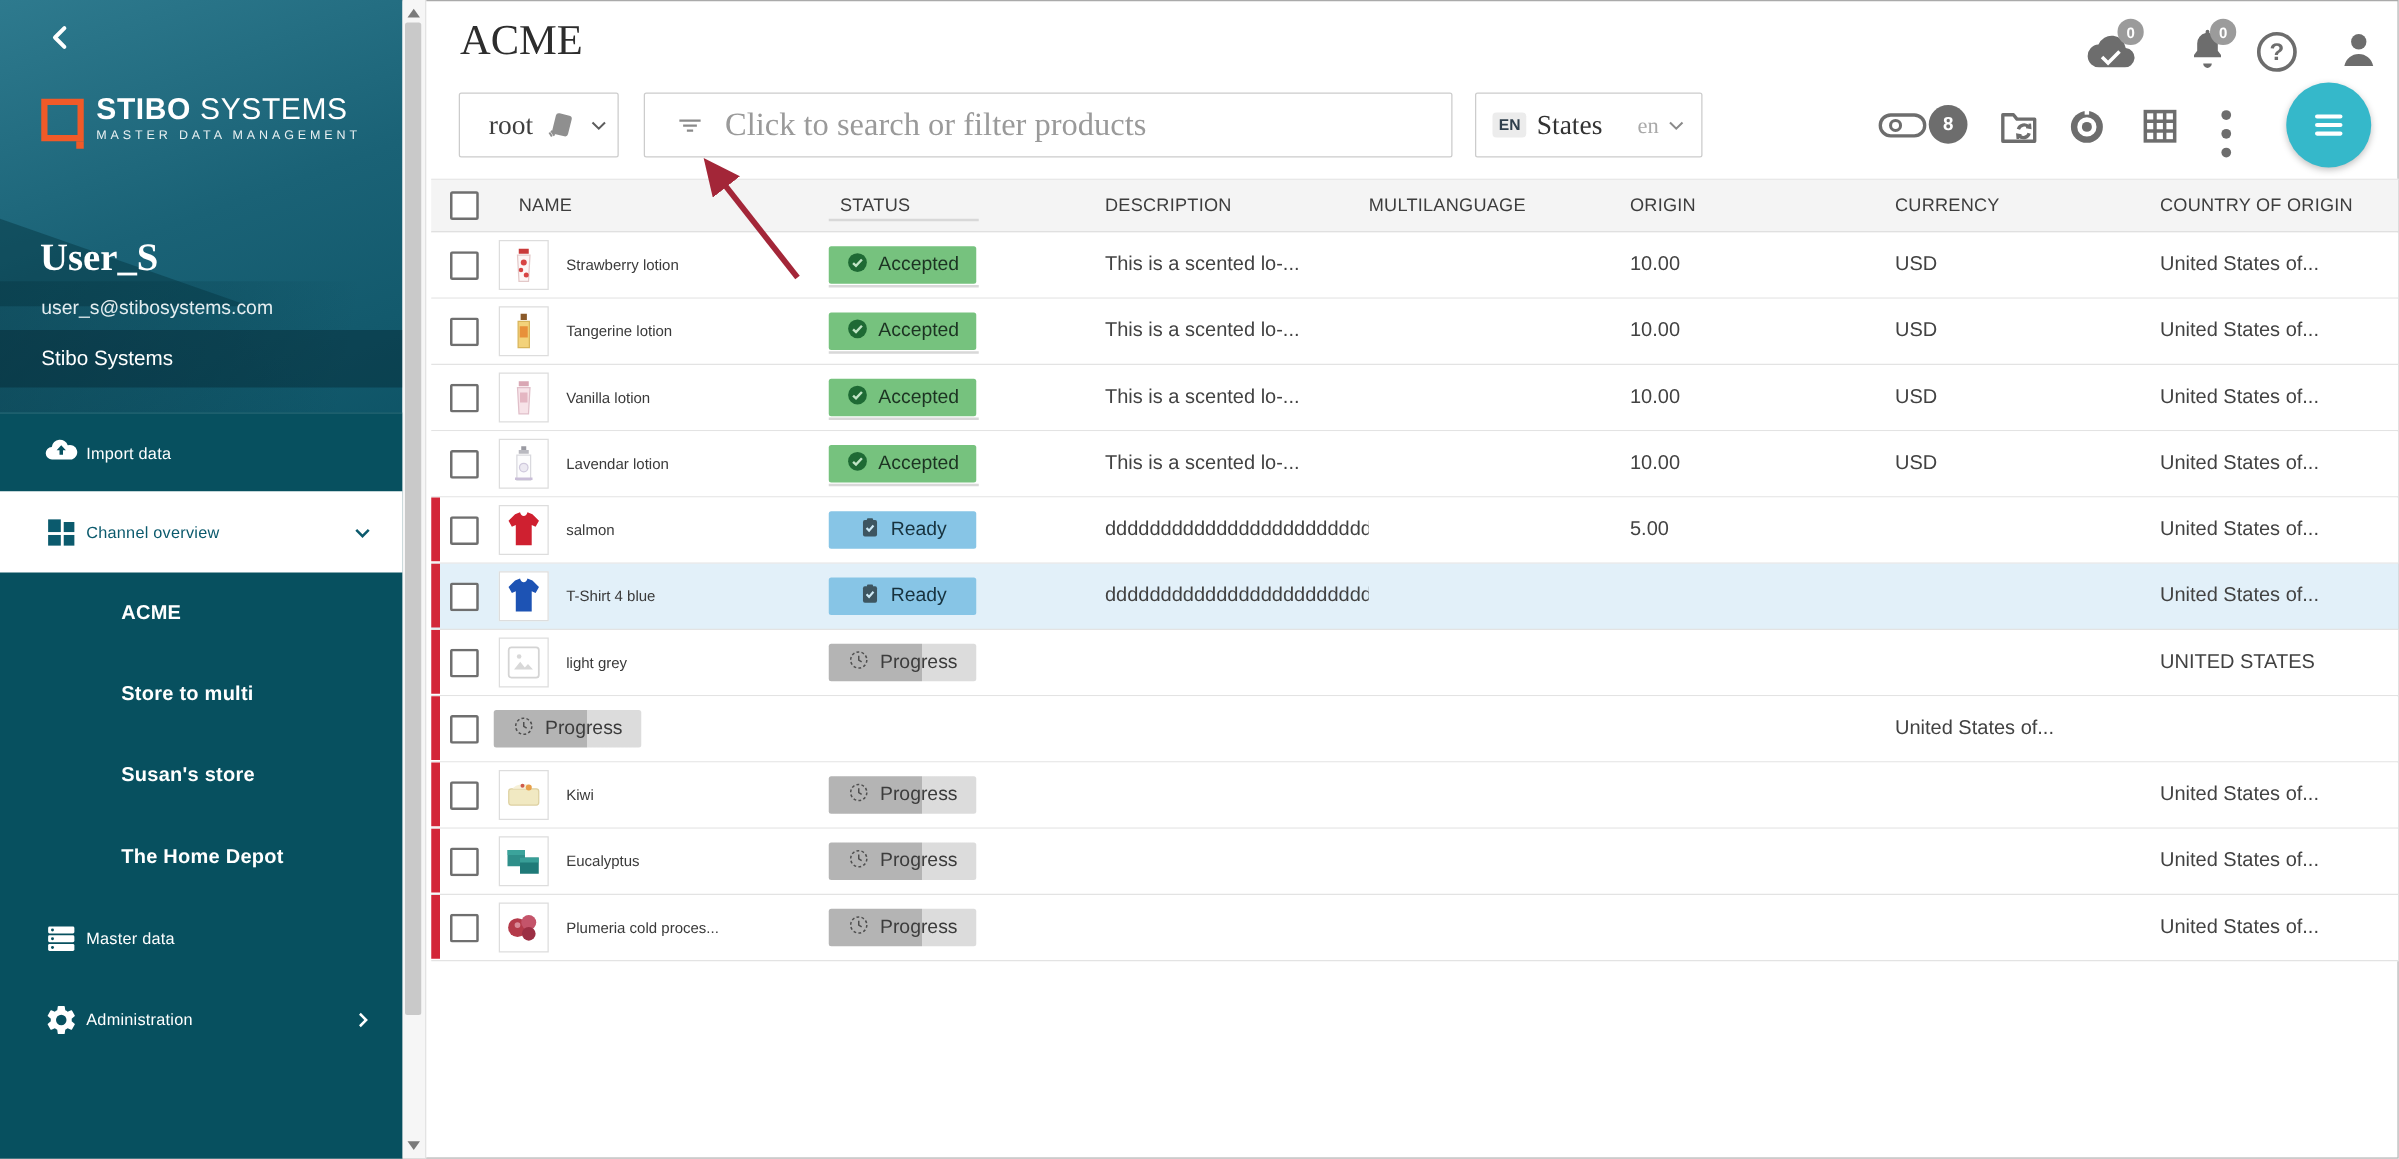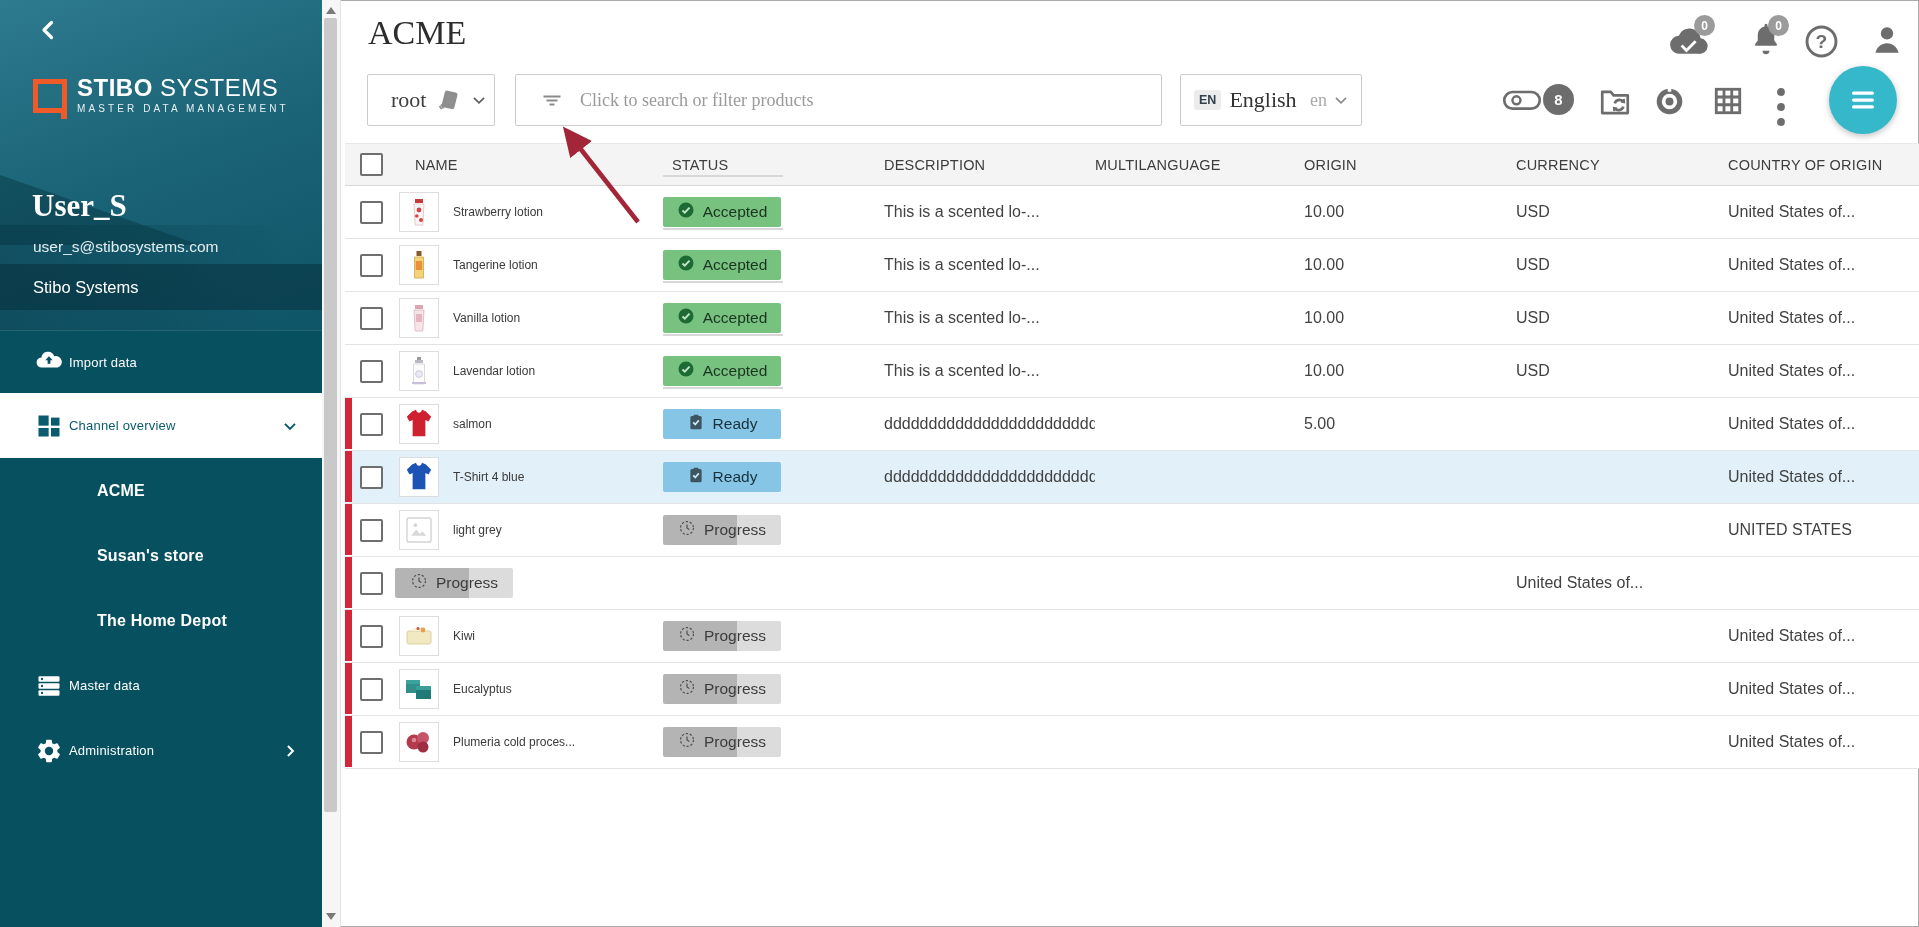--- a/index.html
+++ b/index.html
@@ -52,21 +52,21 @@
   
   .tb-box{position:absolute;top:74px;height:52px;background:#fff;border:1px solid #ccc;border-radius:2px;
     display:flex;align-items:center;box-sizing:border-box;}
   .root-box{left:367px;width:128px;cursor:pointer;}
   .root-label{margin-left:23px;font-family:"Liberation Serif",serif;font-size:22px;color:#3f3f3f;}
   .root-icon{width:26px;height:26px;margin-left:9px;}
   .root-chev{width:20px;height:20px;margin-left:8px;}
   .search-box{left:515px;width:647px;}
   .filter-icon{width:24px;height:24px;margin-left:24px;}
   .search-input{flex:1;border:none;outline:none;margin-left:14px;margin-right:10px;
-    font-family:"Liberation Serif",serif;font-size:18px;color:#444;background:transparent;}
+    font-family:"Liberation Serif",serif;font-size:26px;color:#444;background:transparent;}
   .search-input::placeholder{color:#9a9a9a;}
   .lang-box{left:1180px;width:182px;cursor:pointer;}
   .lang-chip{margin-left:13px;background:#ececec;border-radius:3px;padding:3px 5px;font-size:12.5px;
     font-weight:700;color:#30404d;}
   .lang-label{margin-left:8px;font-family:"Liberation Serif",serif;font-size:22px;color:#333;}
   .lang-short{margin-left:auto;font-family:"Liberation Serif",serif;font-size:18px;color:#a9a9a9;}
   .lang-chev{width:20px;height:20px;margin:0 10px 0 4px;}
   .ticon{position:absolute;cursor:pointer;}
   .num-badge{position:absolute;left:1543px;top:84px;width:31px;height:31px;border-radius:50%;
     background:#6d6d6d;color:#fff;font-size:15px;font-weight:700;display:flex;align-items:center;
@@ -155,20 +155,25 @@
               <path d="M6 9.5l6 6 6-6"></path>
             </svg></span>
   </div>
         <div class="nav-item sub">
 
     <span class="nav-label">ACME</span>
 
   </div>
         <div class="nav-item sub">
 
+    <span class="nav-label">Store to multi</span>
+
+  </div>
+        <div class="nav-item sub">
+
     <span class="nav-label">Susan's store</span>
 
   </div>
         <div class="nav-item sub">
 
     <span class="nav-label">The Home Depot</span>
 
   </div>
         <div class="nav-item">
     <span class="nav-icon"><svg viewBox="0 0 24 24" fill="#ffffff">
@@ -252,21 +257,21 @@
     <span class="filter-icon">
       <svg viewBox="0 0 24 24" stroke="#8a8a8a" stroke-width="1.9" fill="none">
           <path d="M3.5 8.5h17M6.5 12.5h11M9.5 16.5h5"></path>
         </svg>
     </span>
     <input class="search-input" placeholder="Click to search or filter products" style="">
   </div>
 
   <div class="tb-box lang-box">
     <span class="lang-chip">EN</span>
-    <span class="lang-label">English</span>
+    <span class="lang-label">States</span>
     <span class="lang-short">en</span>
     <span class="lang-chev">
       <svg viewBox="0 0 24 24" fill="none" stroke="#8a8a8a" stroke-width="2">
           <path d="M6 9.5l6 6 6-6"></path>
         </svg>
     </span>
   </div>
 
   <div class="ticon" style="left:1502px;top:87px;width:40px;height:27px;">
     <svg viewBox="0 0 36 24">

